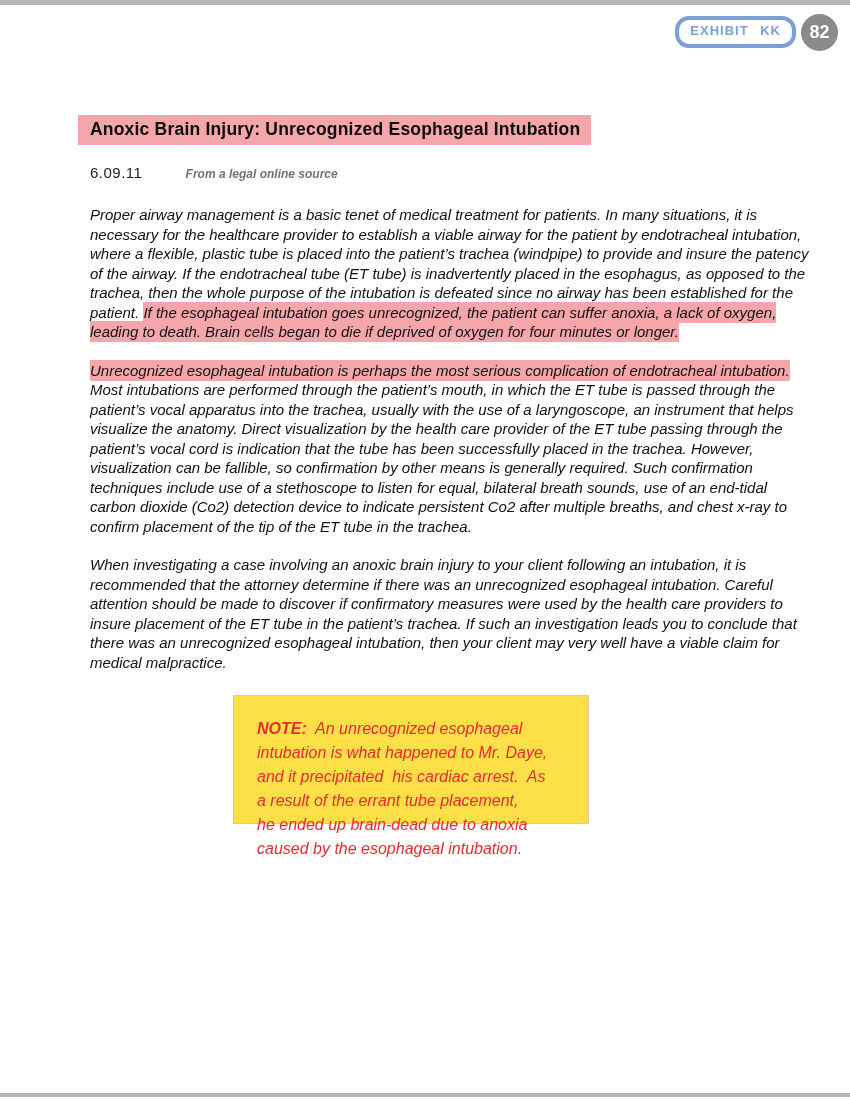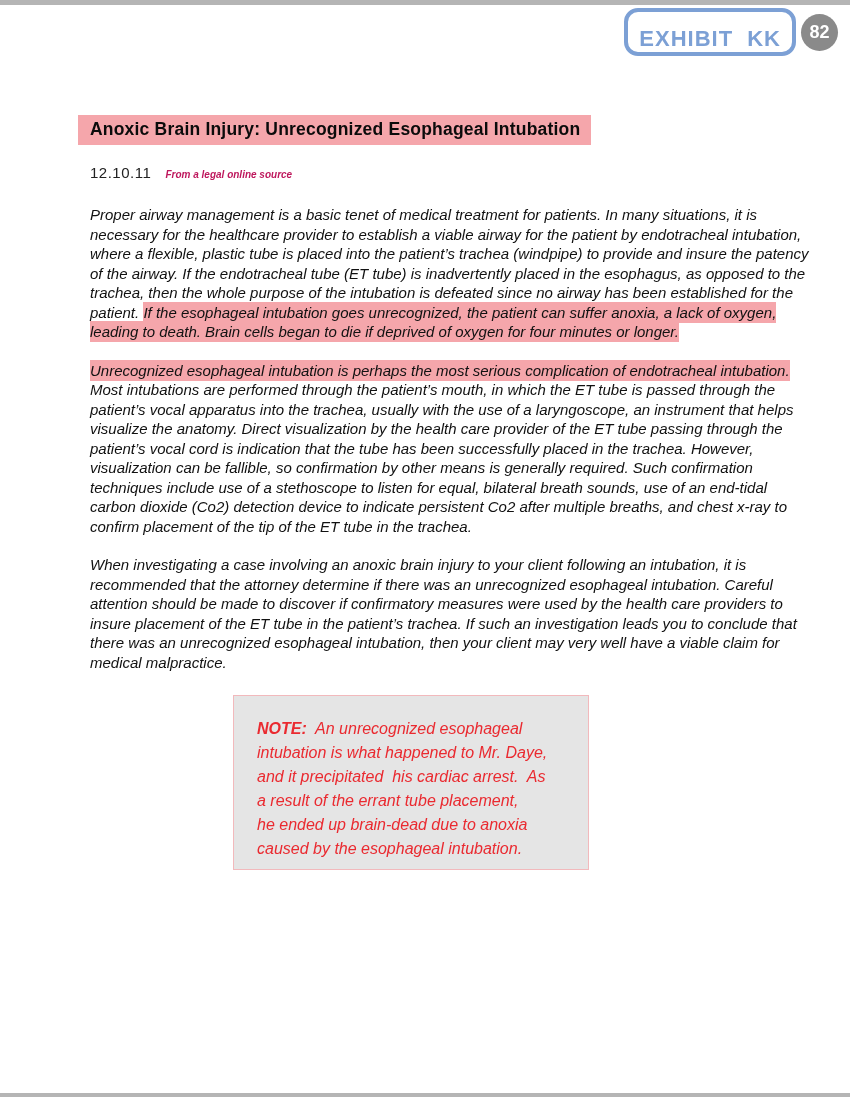--- a/index.html
+++ b/index.html
@@ -27,24 +27,24 @@
     align-items: center;
     gap: 5px;
     padding: 12px 12px 0 0;
     height: 40px;
   }
   .exhibit-stamp {
     border: 4px solid #7ca0d5;
     border-radius: 14px;
     color: #7ca0d5;
     font-weight: bold;
-    font-size: 22px;
+    font-size: 13px;
     letter-spacing: 1px;
     word-spacing: 7px;
-    padding: 16px 11px 2px 11px;
+    padding: 0 11px 2px 11px;
     line-height: 22px;
     white-space: nowrap;
   }
   .page-badge {
     width: 37px;
     height: 37px;
     border-radius: 50%;
     background: #8a8a8a;
     color: #ffffff;
     font-weight: bold;
@@ -65,43 +65,43 @@
     padding: 4px 11px 5px 12px;
     letter-spacing: 0.2px;
   }
 
   .section-line {
     margin: 19px 0 24px 90px;
     font-size: 15px;
   }
   .section-number { color: #222222; letter-spacing: 0.5px; }
   .source-note {
-    margin-left: 10px;
-    color: #be185d;
+    margin-left: 39px;
+    color: #737373;
     font-weight: bold;
     font-style: italic;
-    font-size: 10px;
+    font-size: 12px;
   }
 
   .body-text {
     margin-left: 90px;
     width: 724px;
     font-size: 15px;
     line-height: 19.5px;
   }
   .body-text p { margin: 0 0 19px 0; font-style: italic; }
   .hl { background: #f5a6ab; padding: 2px 0; }
 
   .note-box {
     box-sizing: border-box;
     margin: 23px 0 0 233px;
     width: 356px;
-    height: 175px;
+    height: 129px;
     border: 1px solid #f2b9bc;
-    background: #e5e5e5;
+    background: #fde047;
     padding: 21px 14px 0 23px;
     color: #ea2a30;
     font-style: italic;
     font-size: 16px;
     line-height: 24px;
   }
   .note-label { font-weight: bold; font-style: italic; }
   .note-text { white-space: pre-wrap; }
 </style>
 </head>
@@ -114,21 +114,21 @@
   <div class="header-row">
     <div class="exhibit-stamp">EXHIBIT KK</div>
     <div class="page-badge">82</div>
   </div>
 
   <div class="title-wrap">
     <span class="doc-title">Anoxic Brain Injury: Unrecognized Esophageal Intubation</span>
   </div>
 
   <div class="section-line">
-    <span class="section-number">12.10.11</span>
+    <span class="section-number">6.09.11</span>
     <span class="source-note">From a legal online source</span>
   </div>
 
   <div class="body-text">
     <p><span>Proper airway management is a basic tenet of medical treatment for patients. In many situations, it is necessary for the healthcare provider to establish a viable airway for the patient by endotracheal intubation, where a flexible, plastic tube is placed into the patient’s trachea (windpipe) to provide and insure the patency of the airway. If the endotracheal tube (ET tube) is inadvertently placed in the esophagus, as opposed to the trachea, then the whole purpose of the intubation is defeated since no airway has been established for the patient. </span><span class="hl">If the esophageal intubation goes unrecognized, the patient can suffer anoxia, a lack of oxygen, leading to death. Brain cells began to die if deprived of oxygen for four minutes or longer.</span></p>
 
     <p><span class="hl">Unrecognized esophageal intubation is perhaps the most serious complication of endotracheal intubation.</span><span> Most intubations are performed through the patient’s mouth, in which the ET tube is passed through the patient’s vocal apparatus into the trachea, usually with the use of a laryngoscope, an instrument that helps visualize the anatomy. Direct visualization by the health care provider of the ET tube passing through the patient’s vocal cord is indication that the tube has been successfully placed in the trachea. However, visualization can be fallible, so confirmation by other means is generally required. Such confirmation techniques include use of a stethoscope to listen for equal, bilateral breath sounds, use of an end-tidal carbon dioxide (Co2) detection device to indicate persistent Co2 after multiple breaths, and chest x-ray to confirm placement of the tip of the ET tube in the trachea.</span></p>
 
     <p><span>When investigating a case involving an anoxic brain injury to your client following an intubation, it is recommended that the attorney determine if there was an unrecognized esophageal intubation. Careful attention should be made to discover if confirmatory measures were used by the health care providers to insure placement of the ET tube in the patient’s trachea. If such an investigation leads you to conclude that there was an unrecognized esophageal intubation, then your client may very well have a viable claim for medical malpractice.</span></p>
   </div>

